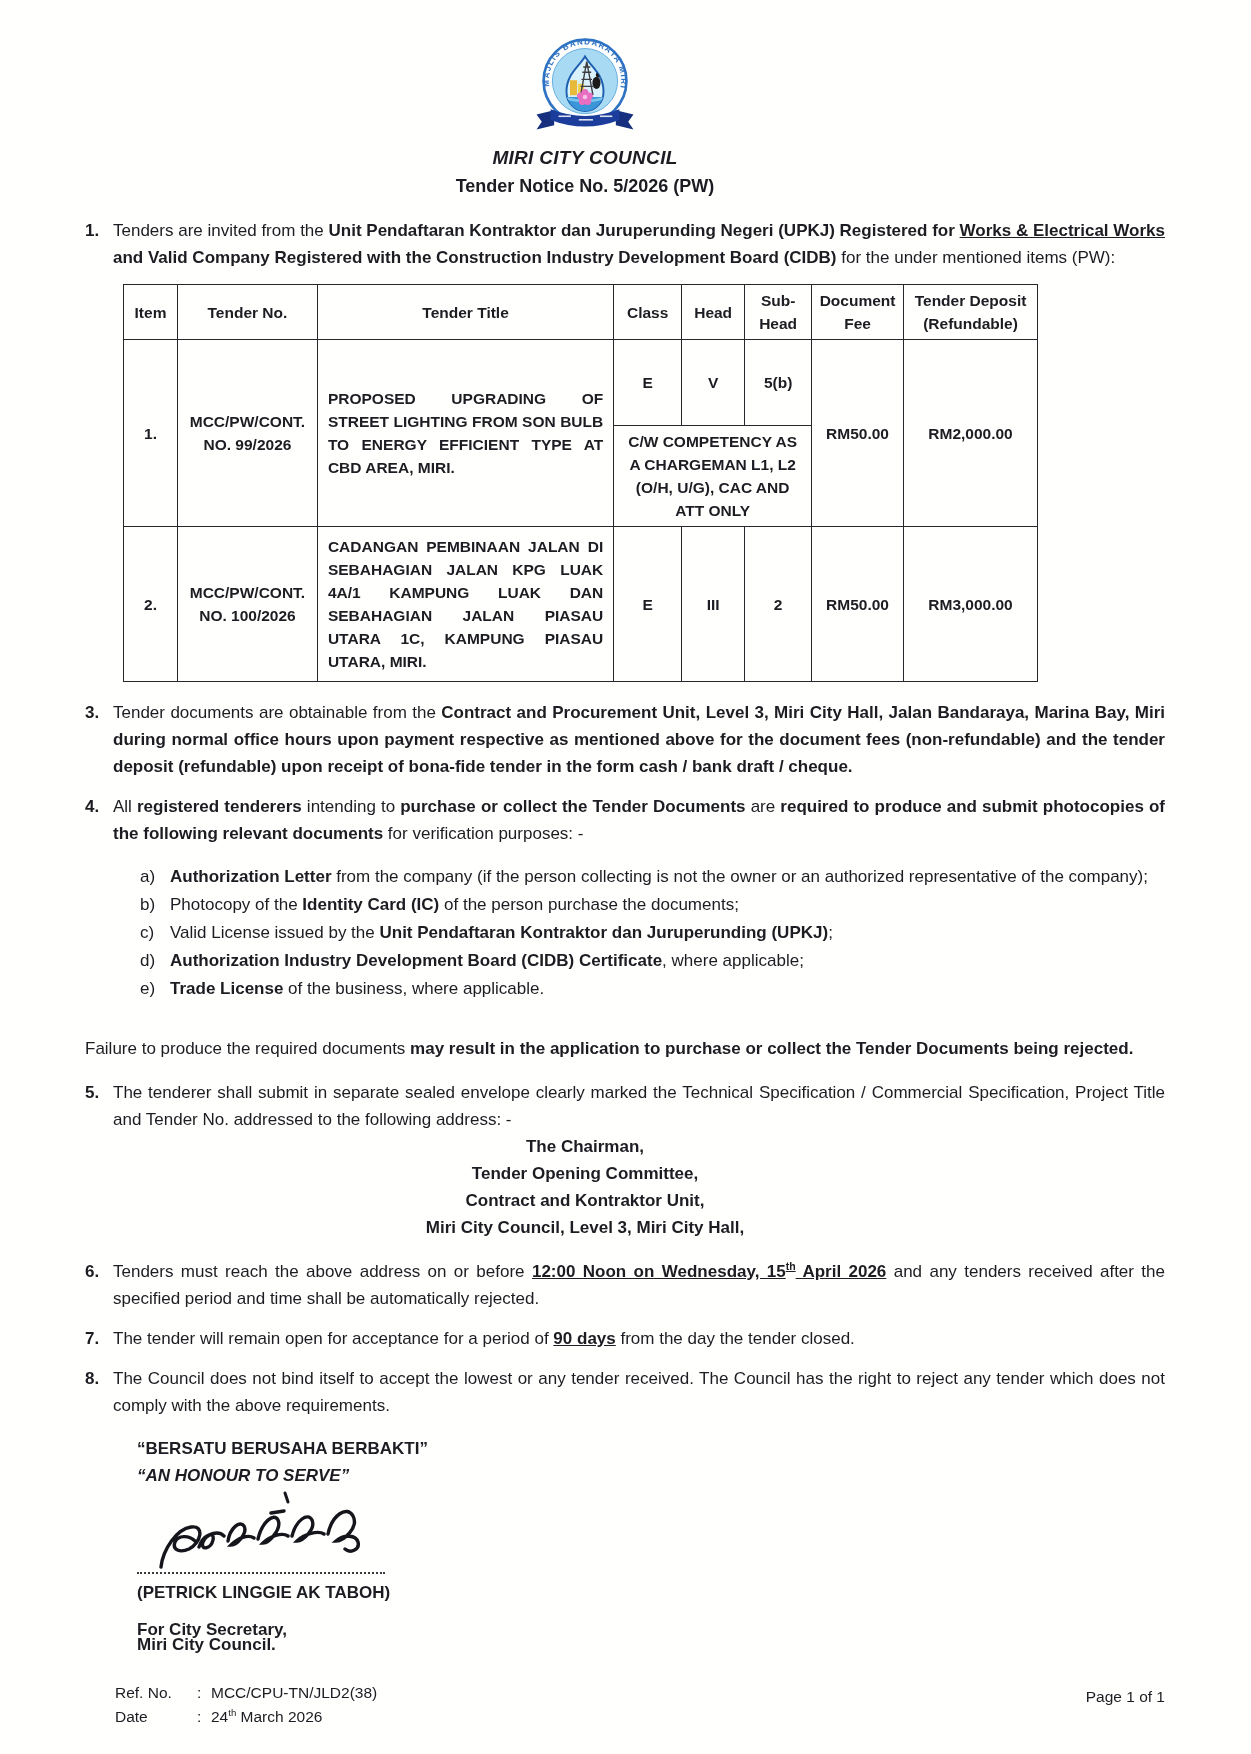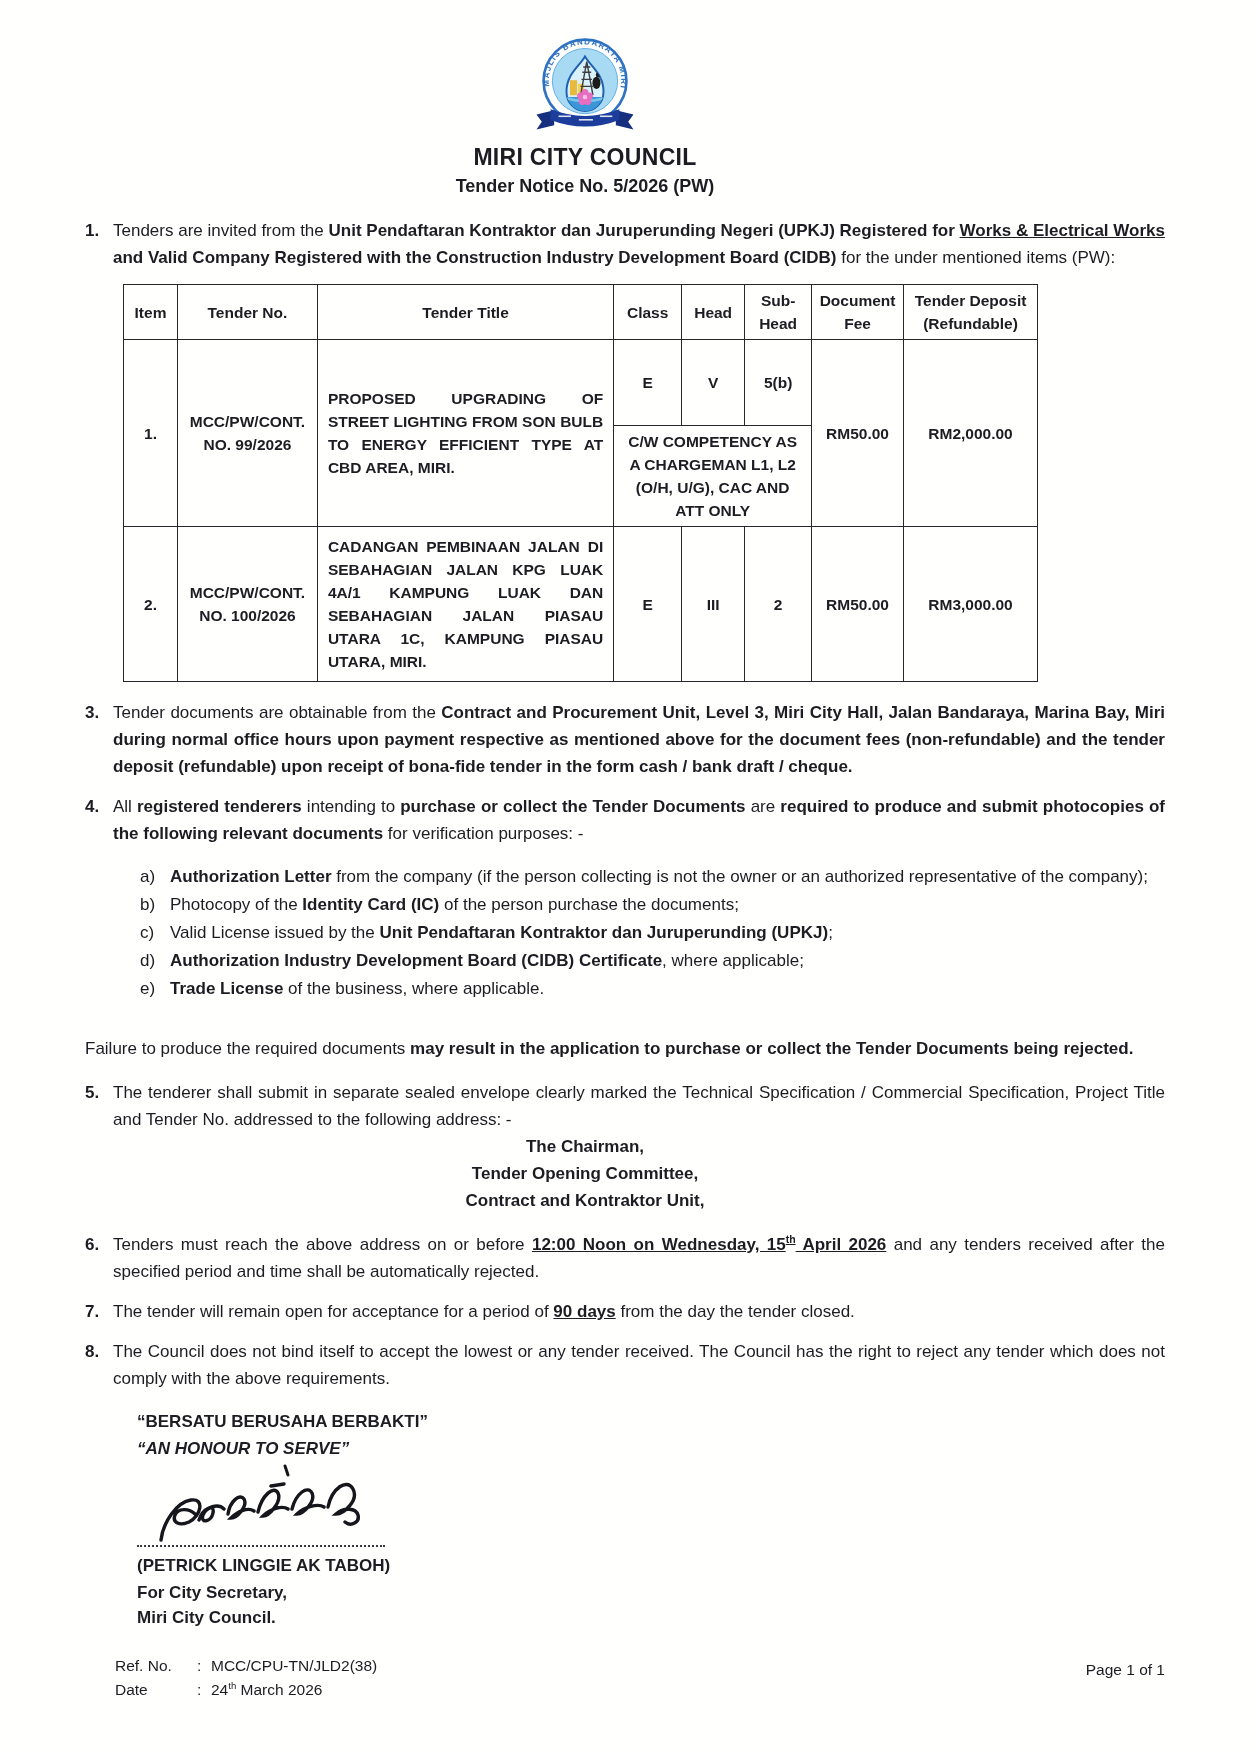--- a/index.html
+++ b/index.html
@@ -17,21 +17,21 @@
     padding:30px 86px 0 85px;
   }
   .b { font-weight:700; }
   .u { text-decoration:underline; }
   sup { font-size:0.62em; line-height:0; vertical-align:super; }
   .just { text-align:justify; }
 
   
   .doc-header { width:1000px; text-align:center; }
   .crest { display:inline-block; }
-  .org-name { font-size:23px; font-weight:700; letter-spacing:0.3px; margin-top:2px; }
+  .org-name { font-size:19px; font-weight:700; letter-spacing:0.3px; margin-top:2px;font-style:italic; }
   .notice-no { font-size:18px; font-weight:700; margin-top:2px; }
 
   
   .item { display:flex; margin-top:13px; }
   .item .num { flex:0 0 28px; font-weight:700; }
   .item .txt { flex:1; }
   .mt-lg { margin-top:17px; }
 
   
   .tender-table {
@@ -72,21 +72,21 @@
   .motto .line2 { font-style:italic; }
 
   
   .sig-block { position:relative; margin:6px 0 0 52px; height:150px; }
   .sig-scrawl { position:absolute; left:8px; top:-4px; }
   .sig-dotline {
     position:absolute; left:0; top:77px; width:248px;
     border-bottom:2.6px dotted #3a3a40;
   }
   .sig-name { position:absolute; left:0; top:84px; font-weight:700; }
-  .sig-t1 { position:absolute; left:0; top:111px; font-weight:700; }
+  .sig-t1 { position:absolute; left:0; top:121px; font-weight:700; }
   .sig-t2 { position:absolute; left:0; top:136px; font-weight:700; }
 
   
   .footer { display:flex; justify-content:space-between; margin:36px 0 0 30px; font-size:15.5px; line-height:24px;gap:28px; }
   .ref-row { display:flex; }
   .ref-row .rl { width:82px; }
   .ref-row .rc { width:14px; }
   .page-no { padding-top:4px; }
 </style>
 </head>
@@ -239,20 +239,21 @@
 
   <div class="item mt-lg">
     <span class="num">5.</span>
     <div class="txt just"><span>The tenderer shall submit in separate sealed envelope clearly marked the Technical Specification / Commercial Specification, Project Title and Tender No. addressed to the following address: -</span></div>
   </div>
 
   <div class="address-block">
     <div>The Chairman,</div>
     <div>Tender Opening Committee,</div>
     <div>Contract and Kontraktor Unit,</div>
+    <div>Miri City Council, Level 3, Miri City Hall,</div>
   </div>
 
   <div class="item mt-lg">
     <span class="num">6.</span>
     <div class="txt just"><span>Tenders must reach the above address on or before </span><span class="b u">12:00 Noon on Wednesday, 15</span><sup class="b u">th</sup><span class="b u"> April 2026</span><span> and any tenders received after the specified period and time shall be automatically rejected.</span></div>
   </div>
   <div class="item">
     <span class="num">7.</span>
     <div class="txt"><span>The tender will remain open for acceptance for a period of </span><span class="b u">90 days</span><span> from the day the tender closed.</span></div>
   </div>

